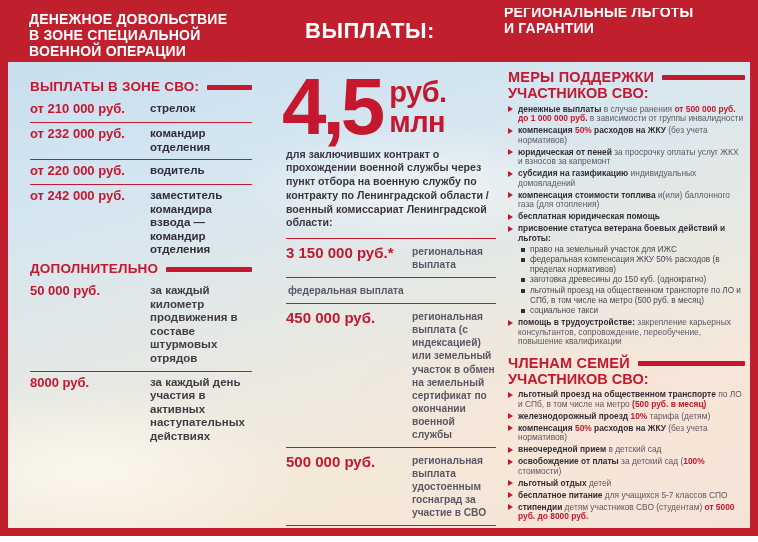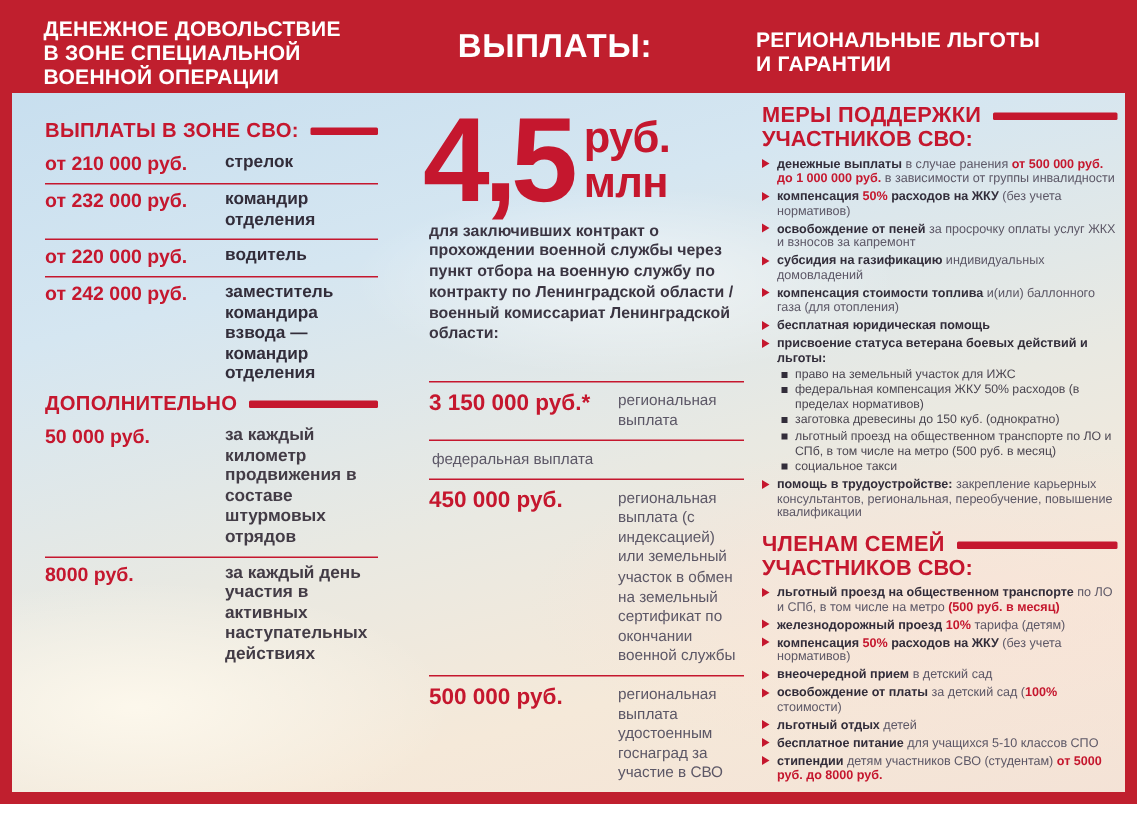--- a/index.html
+++ b/index.html
@@ -18,21 +18,21 @@
       radial-gradient(ellipse 420px 160px at 85% 75%, rgba(250,225,215,.6), rgba(250,225,215,0) 70%),
       radial-gradient(ellipse 260px 90px at 55% 35%, rgba(255,255,255,.55), rgba(255,255,255,0) 70%),
       linear-gradient(165deg,#c3dcee 0%,#d5e6f1 32%,#e9e9e2 58%,#f5e9d9 78%,#f4e2d6 100%);
   }
   .frame{position:absolute;inset:0;border:8px solid var(--red);pointer-events:none;z-index:9}
 
   
   .topband{position:absolute;left:0;top:0;width:758px;height:62px;background:var(--red);display:flex;color:#fff;z-index:2}
   .band-left{width:250px;padding:11px 0 0 29px;font-size:14px;font-weight:800;line-height:1.16;white-space:pre-line;letter-spacing:.2px}
   .band-center{width:240px;display:flex;align-items:center;justify-content:center;font-size:22px;font-weight:700;letter-spacing:.5px}
-  .band-right{flex:1;padding:18px 0 0 14px;font-size:14px;font-weight:800;line-height:1.16;white-space:pre-line;letter-spacing:.2px}
+  .band-right{flex:1;padding:4px 0 0 14px;font-size:14px;font-weight:800;line-height:1.16;white-space:pre-line;letter-spacing:.2px}
 
   
   .cols{position:absolute;left:8px;right:8px;top:62px;bottom:8px;display:flex;overflow:hidden}
   .col-left{width:250px;padding:18px 6px 0 22px}
   .col-center{width:240px;padding:2px 2px 0 28px}
   .col-right{flex:1;padding:8px 5px 0 10px}
 
   
   .sec-head{display:flex;align-items:center;color:var(--red2);font-weight:800;letter-spacing:.2px}
   .sec-head .txt{font-size:13.5px;line-height:1.05;text-transform:uppercase}
@@ -47,25 +47,25 @@
   .pay-row .desc{flex:1;padding-left:8px;color:var(--dark);font-weight:700;font-size:11.5px;line-height:1.18}
   .left-extra .pay-row .desc{font-weight:600;color:#433c46}
   .mt10{margin-top:0}
   .mt4{margin-top:4px}
 
   
   .big{display:flex;color:var(--red2);margin:6px 0 2px -4px}
   .big .num{font-size:80px;font-weight:800;line-height:.92;letter-spacing:-4px}
   .big .units{margin-left:8px;padding-top:8px;font-weight:800}
   .big .units div{font-size:29px;line-height:1.02;letter-spacing:-.5px}
-  .intro{font-size:10.6px;font-weight:700;color:#3b3542;line-height:1.3;padding:2px 0 24px;border-bottom:1.4px solid var(--red2)}
+  .intro{font-size:10.6px;font-weight:700;color:#3b3542;line-height:1.3;padding:2px 0 8px;border-bottom:1.4px solid var(--red2)}
   .entry-rows .pay-row{padding:6px 0}
   .entry-rows .pay-row + .pay-row{border-top:1.4px solid var(--red2)}
   .entry-rows .pay-row .amt{width:124px;font-size:15px;line-height:1.1}
-  .entry-rows .pay-row .desc{font-weight:400;color:var(--gray);font-size:10.2px;line-height:1.28;padding-left:2px}
+  .entry-rows .pay-row .desc{font-weight:700;color:var(--gray);font-size:10.2px;line-height:1.28;padding-left:2px}
   .entries-bottom{border-bottom:1.4px solid var(--red2)}
   .plus-row{display:flex;margin-top:7px}
   .plus{width:28px;flex:none;color:var(--red2);font-size:28px;font-weight:800;line-height:.85}
   .ptxt{flex:1;font-size:11.5px;font-weight:700;color:var(--dark);line-height:1.25;padding-top:1px}
 
   
   .bullet{display:flex;margin-top:2.5px}
   .tri{width:0;height:0;flex:none;border-left:5px solid var(--red2);border-top:3.5px solid transparent;
     border-bottom:3.5px solid transparent;margin:1.5px 5px 0 0}
   .btxt{flex:1;font-size:8.4px;line-height:1.13;color:var(--gray)}
@@ -183,21 +183,21 @@
           <div class="bullet">
             <span class="tri"></span>
             <span class="btxt"><span class="run-b">денежные выплаты</span><span class="run-n"> в случае ранения </span><span class="run-r">от 500 000 руб. до 1 000 000 руб.</span><span class="run-n"> в зависимости от группы инвалидности</span></span>
           </div>
           <div class="bullet">
             <span class="tri"></span>
             <span class="btxt"><span class="run-b">компенсация </span><span class="run-r">50%</span><span class="run-b"> расходов на ЖКУ</span><span class="run-n"> (без учета нормативов)</span></span>
           </div>
           <div class="bullet">
             <span class="tri"></span>
-            <span class="btxt"><span class="run-b">освобождение от пеней</span><span class="run-n"> за просрочку оплаты услуг ЖКХ и взносов за капремонт</span></span>
+            <span class="btxt"><span class="run-b">юридическая от пеней</span><span class="run-n"> за просрочку оплаты услуг ЖКХ и взносов за капремонт</span></span>
           </div>
           <div class="bullet">
             <span class="tri"></span>
             <span class="btxt"><span class="run-b">субсидия на газификацию</span><span class="run-n"> индивидуальных домовладений</span></span>
           </div>
           <div class="bullet">
             <span class="tri"></span>
             <span class="btxt"><span class="run-b">компенсация стоимости топлива</span><span class="run-n"> и(или) баллонного газа (для отопления)</span></span>
           </div>
           <div class="bullet">
@@ -223,21 +223,21 @@
           <div class="subbullet">
             <span class="sq"></span>
             <span class="stxt">льготный проезд на общественном транспорте по ЛО и СПб, в том числе на метро (500 руб. в месяц)</span>
           </div>
           <div class="subbullet">
             <span class="sq"></span>
             <span class="stxt">социальное такси</span>
           </div>
           <div class="bullet">
             <span class="tri"></span>
-            <span class="btxt"><span class="run-b">помощь в трудоустройстве:</span><span class="run-n"> закрепление карьерных консультантов, региональная, переобучение, повышение квалификации</span></span>
+            <span class="btxt"><span class="run-b">помощь в трудоустройстве:</span><span class="run-n"> закрепление карьерных консультантов, сопровождение, переобучение, повышение квалификации</span></span>
           </div>
         </div>
 
       <div class="right-head fam-gap">
         <div class="sec-head">
           <span class="txt">ЧЛЕНАМ СЕМЕЙ</span>
           <span class="bar"></span>
         </div>
         <div class="sec-line2">УЧАСТНИКОВ СВО:</div>
       </div>
@@ -261,21 +261,21 @@
           <div class="bullet">
             <span class="tri"></span>
             <span class="btxt"><span class="run-b">освобождение от платы</span><span class="run-n"> за детский сад (</span><span class="run-r">100%</span><span class="run-n"> стоимости)</span></span>
           </div>
           <div class="bullet">
             <span class="tri"></span>
             <span class="btxt"><span class="run-b">льготный отдых</span><span class="run-n"> детей</span></span>
           </div>
           <div class="bullet">
             <span class="tri"></span>
-            <span class="btxt"><span class="run-b">бесплатное питание</span><span class="run-n"> для учащихся 5-10 классов СПО</span></span>
+            <span class="btxt"><span class="run-b">бесплатное питание</span><span class="run-n"> для учащихся 5-7 классов СПО</span></span>
           </div>
           <div class="bullet">
             <span class="tri"></span>
             <span class="btxt"><span class="run-b">стипендии</span><span class="run-n"> детям участников СВО (студентам) </span><span class="run-r">от 5000 руб. до 8000 руб.</span></span>
           </div>
         </div>
     </div>
 
   </div>
 </div>

